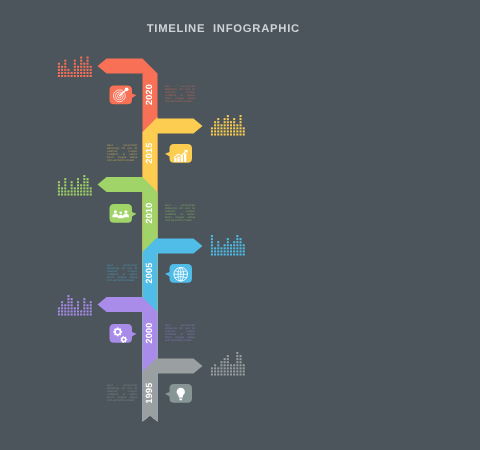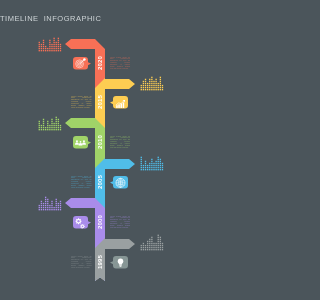--- a/index.html
+++ b/index.html
@@ -1,20 +1,20 @@
 <!DOCTYPE html>
 <html><head>
 <meta charset="utf-8">
 <style>
   html,body{margin:0;padding:0;background:#4b555b;}
   body{width:200px;height:300px;overflow:hidden;
        font-family:"Liberation Sans",sans-serif;}
   .stage{position:relative;width:200px;height:300px;background:#4b555b;}
-  .title{position:absolute;left:0;top:14px;width:200px;text-align:left;
-         color:#cdd3d6;font-size:7.5px;letter-spacing:0.5px;white-space:pre;}
+  .title{position:absolute;left:0;top:14px;width:200px;text-align:right;
+         color:#cdd3d6;font-size:7.5px;letter-spacing:0.5px;white-space:pre;font-weight:bold;}
   svg.layer{position:absolute;left:0;top:0;width:200px;height:300px;overflow:visible;}
   .yeartxt{font-family:"Liberation Sans",sans-serif;font-size:6px;font-weight:bold;
            fill:#ffffff;letter-spacing:0.2px;}
 </style>
 </head>
 <body>
 
 <div class="stage">
   <div class="title">TIMELINE  INFOGRAPHIC</div>
   <svg class="layer" id="gfx" viewBox="0 0 200 300">

